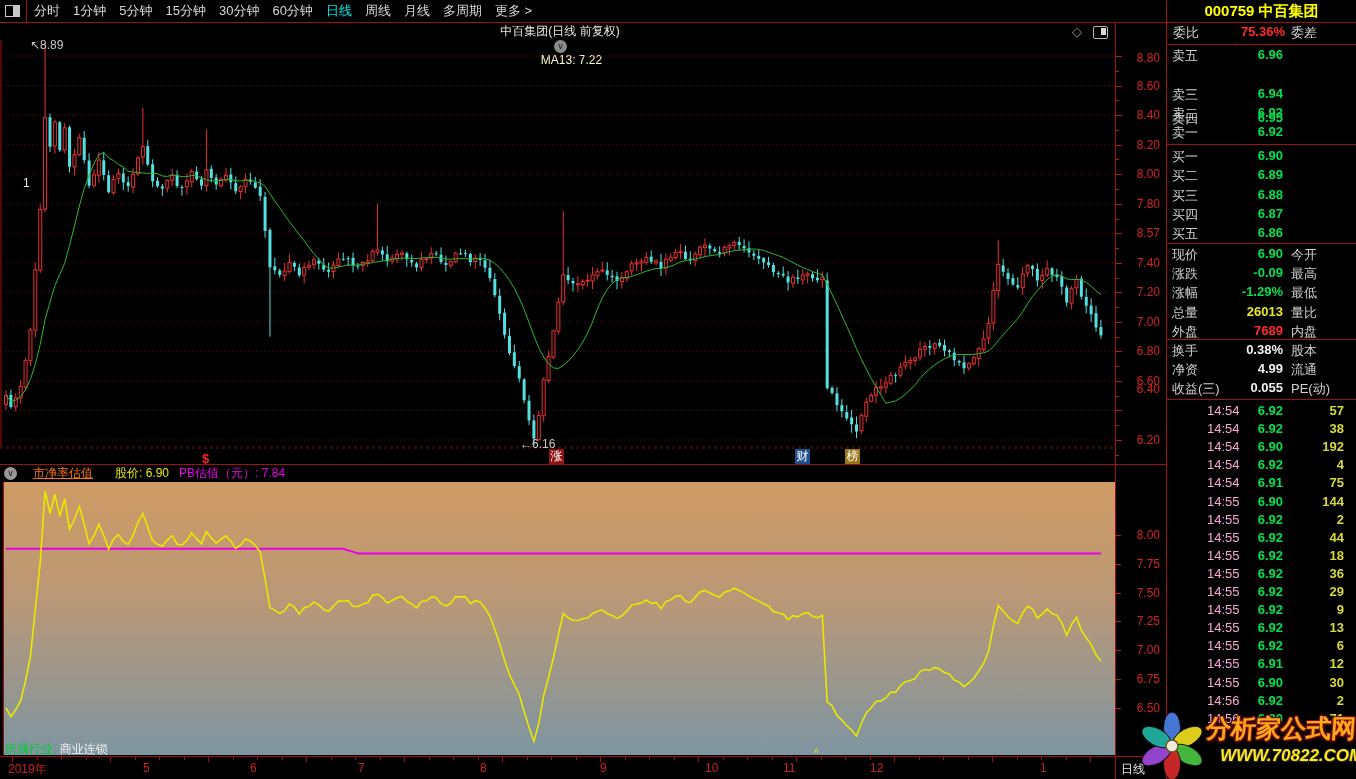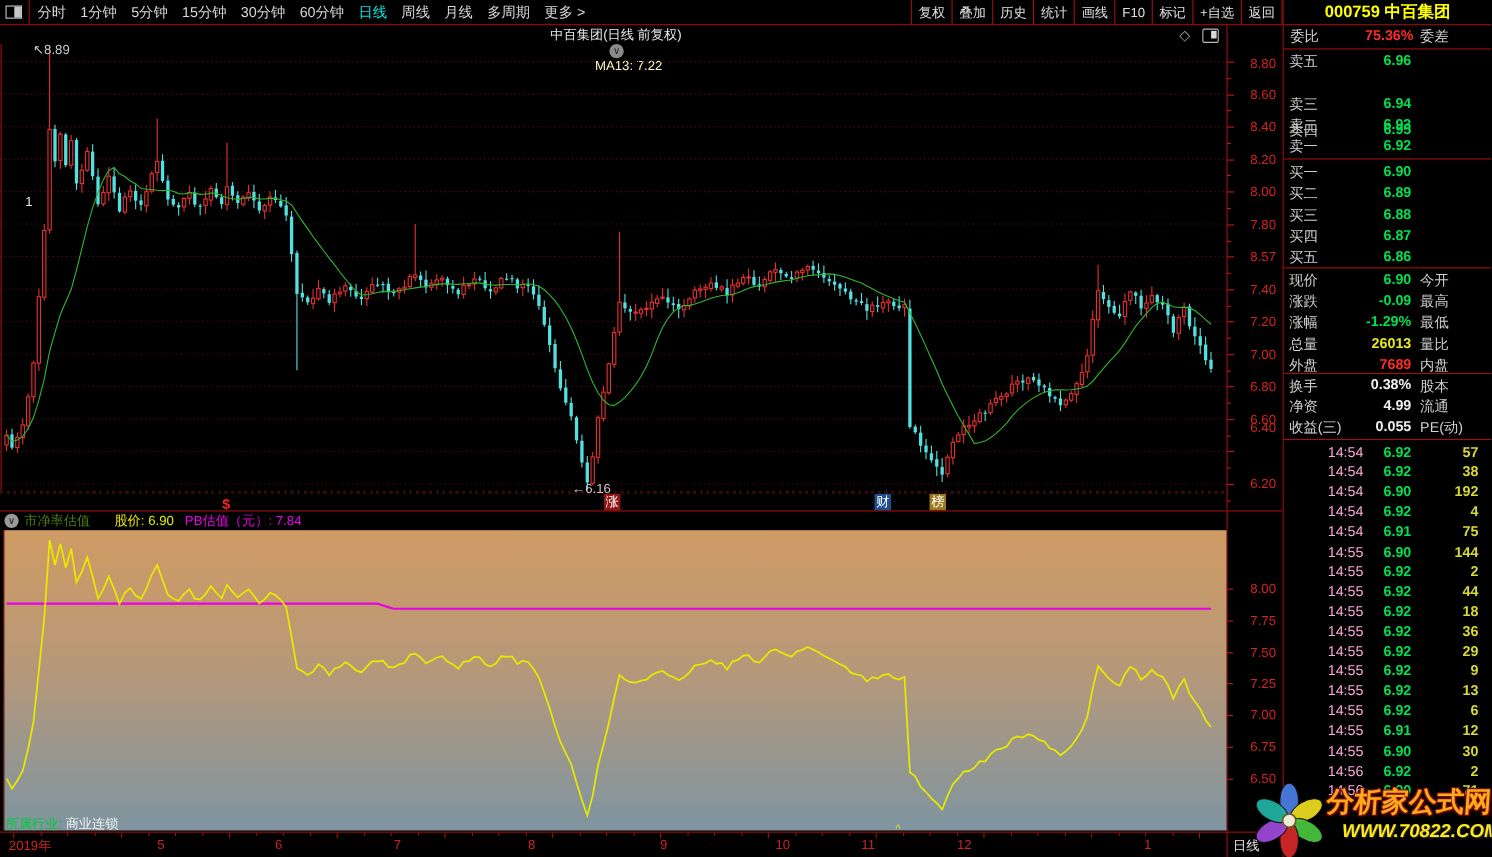--- a/index.html
+++ b/index.html
@@ -39,21 +39,21 @@
   #lomark{color:#c8c8c8;font-size:12px;}
   #onemark{color:#e8e8e8;font-size:12px;}
   #dollar{color:#ff2020;font-size:13px;font-weight:bold;}
   .badge{position:absolute;width:15px;height:15px;color:#fff;font-size:12px;line-height:15px;text-align:center;}
   #zigzag{left:0;top:446px;width:1115px;height:3px;
     background:repeating-linear-gradient(90deg,#3a0d0d 0 3px,#000 3px 6px);opacity:.8;}
 
   
   #sep1{left:0;top:464px;width:1166px;height:1px;background:#a01010;}
   #subhead{left:0;top:466px;width:1115px;height:15px;display:flex;align-items:center;}
-  #subname{color:#4d7c0f;font-size:12px;margin-left:5px;}
+  #subname{color:#f97316;font-size:12px;margin-left:16px;text-decoration:underline;}
   #subprice{color:#e8e800;font-size:12px;margin-left:22px;}
   #subpb{color:#e800e8;font-size:12px;margin-left:10px;}
   #subplot{left:4px;top:482px;width:1111px;height:273px;
     background:linear-gradient(180deg,#cf9b63 0%,#b89878 45%,#7e95a1 100%);}
   #subleftborder{left:3px;top:482px;width:1px;height:273px;background:#a01010;}
   #industry{left:5px;top:741px;font-size:12px;}
   #industry .g{color:#00cc33;}
   #industry .w{color:#f0f0f0;}
 
   
@@ -108,31 +108,20 @@
         <span class="mitem">1分钟</span>
         <span class="mitem">5分钟</span>
         <span class="mitem">15分钟</span>
         <span class="mitem">30分钟</span>
         <span class="mitem">60分钟</span>
         <span class="mitem sel">日线</span>
         <span class="mitem">周线</span>
         <span class="mitem">月线</span>
         <span class="mitem">多周期</span>
         <span class="mitem">更多 &gt;</span>
-      </div>
-    <div id="rbtns">
-        <span class="rbtn">复权</span>
-        <span class="rbtn">叠加</span>
-        <span class="rbtn">历史</span>
-        <span class="rbtn">统计</span>
-        <span class="rbtn">画线</span>
-        <span class="rbtn">F10</span>
-        <span class="rbtn">标记</span>
-        <span class="rbtn">+自选</span>
-        <span class="rbtn">返回</span>
       </div>
   </div>
 
   <div id="titlerow" class="abs">
     <span id="cht">中百集团(日线 前复权)</span>
     <span class="circbtn">∨</span>
     <span id="malabel">MA13: 7.22</span>
   </div>
   <span id="diamond">◇</span>
   <div id="panelicon">

